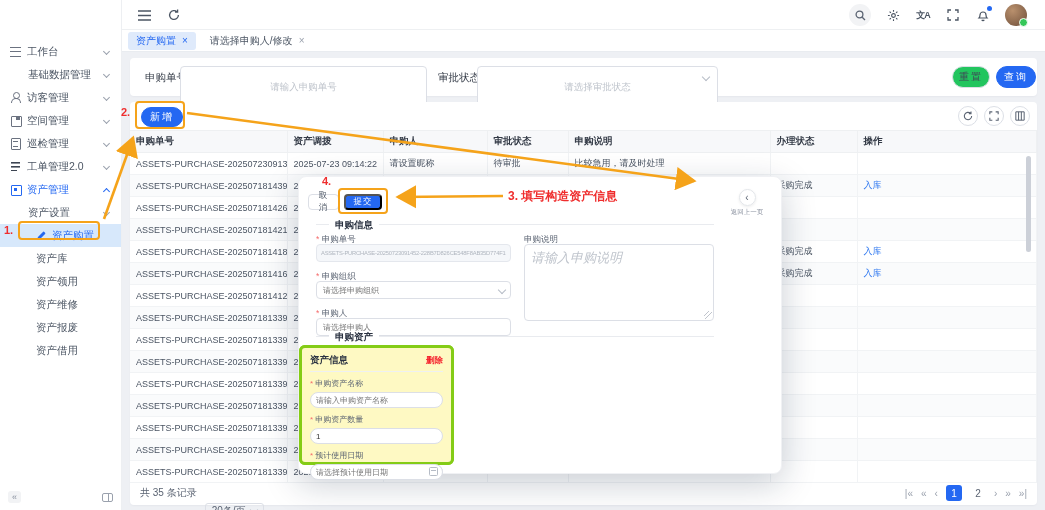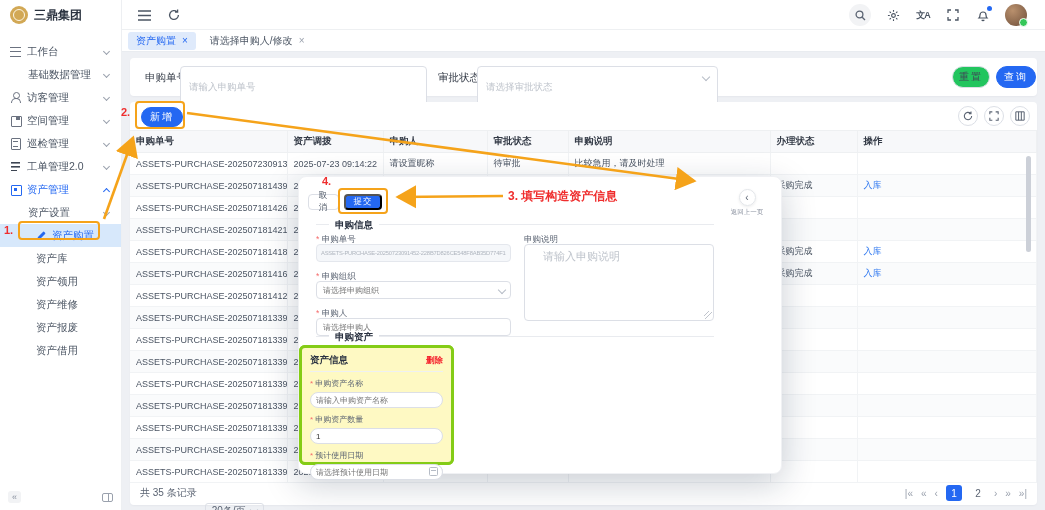--- a/index.html
+++ b/index.html
@@ -57,21 +57,21 @@
   .tabbar{position:absolute;left:122px;top:30px;width:923px;height:22px;background:#fff;border-bottom:1px solid #e9ecf0;display:flex;align-items:center;gap:6px;padding-left:6px;}
   .tab{display:flex;align-items:center;gap:6px;height:18px;padding:0 8px;border-radius:3px;color:#4b5563;cursor:pointer;font-size:10px;}
   .tab .x{color:#9aa1ad;font-size:10px;}
   .tab.on{background:#dfeafb;color:#2468f2;}
   .tab.on .x{color:#2468f2;}
 
   
   .card{position:absolute;background:#fff;border-radius:4px;box-shadow:0 1px 2px rgba(20,30,50,.04);}
   .filter-card{left:130px;top:58px;width:907px;height:38px;}
   .f-label{position:absolute;top:13px;font-size:10.5px;color:#333a46;}
-  .inp{border:1px solid #dcdfe6;border-radius:4px;background:#fff;height:40px;font-size:9.5px;color:#333;padding:13px 8px;}
+  .inp{border:1px solid #dcdfe6;border-radius:4px;background:#fff;height:40px;font-size:9.5px;color:#333;padding:13px 8px;text-align:center;}
   .inp::placeholder,.area::placeholder{color:#bfc4cc;}
   .f-order{left:50px;top:8px;width:247px;position:absolute;}
   .f-status{left:347px;top:8px;width:241px;position:absolute;}
   .sel-caret{position:absolute;width:6px;height:6px;border-right:1.2px solid #b6bcc6;border-bottom:1.2px solid #b6bcc6;transform:rotate(45deg);pointer-events:none;}
   .btn{display:inline-flex;align-items:center;justify-content:center;border-radius:11px;height:22px;font-size:10px;cursor:pointer;border:1px solid #dcdfe6;background:#22c55e;color:#3f4656;letter-spacing:2px;}
   .btn.primary{background:#2468f2;border-color:#2468f2;color:#fff;}
   .btn-reset{position:absolute;left:822px;top:8px;width:38px;}
   .btn-search{position:absolute;left:866px;top:8px;width:40px;}
 
   
@@ -101,21 +101,21 @@
   .m-submit{left:45px;top:17px;width:38px;background:#2468f2;color:#fff;}
   .m-back{position:absolute;right:12px;top:12px;width:44px;text-align:center;cursor:pointer;}
   .m-back .bc{width:17px;height:17px;border:1px solid #e3e6ea;border-radius:50%;margin:0 auto;display:flex;align-items:center;justify-content:center;color:#5a6372;font-size:10px;box-shadow:0 1px 3px rgba(0,0,0,.08);}
   .m-back .bl{font-size:6.5px;color:#8a919f;margin-top:2px;}
   .m-div{position:absolute;left:17px;width:398px;height:1px;background:#e9ebef;}
   .m-div .dv-txt{position:absolute;left:13px;top:-5px;background:#fff;padding:0 6px;font-size:9.5px;font-weight:bold;color:#2a3241;}
   .m-label{position:absolute;font-size:8.5px;color:#5a6372;}
   .req:before{content:"* ";color:#f56c6c;}
   .m-inp{position:absolute;height:18px;border:1px solid #dcdfe6;border-radius:4px;font-size:8px;padding:0 6px;color:#333;width:195px;background:#fff;}
   .m-inp.dis{background:#f5f7fa;border-color:#e4e7ed;color:#b0b6bf;font-size:5.8px;letter-spacing:-.2px;padding:0 4px;}
-  .area{position:absolute;left:225px;top:67px;width:190px;height:77px;border:1px solid #dcdfe6;border-radius:4px;font-size:11px;padding:4px 18px;resize:none;color:#333;}
+  .area{position:absolute;left:225px;top:67px;width:190px;height:77px;border:1px solid #dcdfe6;border-radius:4px;font-size:13px;padding:4px 6px;resize:none;color:#333;font-style:italic;}
   .resize-grip{position:absolute;left:405px;top:134px;width:8px;height:8px;background:
     linear-gradient(135deg,transparent 0 3px,#c0c4cc 3px 4px,transparent 4px 6px,#c0c4cc 6px 7px,transparent 7px);pointer-events:none;}
   .acard{position:absolute;top:168px;height:120px;border:3px solid #84cc16;border-radius:6px;background:#fef9c3;}
   .ac-head{display:flex;justify-content:space-between;align-items:center;padding:6px 8px 4px;}
   .ac-title{font-size:9.5px;font-weight:bold;color:#2a3241;}
   .ac-del{font-size:8.5px;color:#f5222d;font-weight:bold;cursor:pointer;}
   .ac-line{height:1px;background:#eef0f3;margin:0 8px;}
   .ac-label{font-size:8px;color:#5a6372;margin:6px 8px 3px;}
   .ac-inp{position:relative;margin:0 8px;height:16px;border:1px solid #dcdfe6;border-radius:8px;font-size:8px;padding:0 5px;width:calc(100% - 16px);color:#333;}
   .date-wrap{position:relative;margin:0 8px;}
@@ -129,24 +129,20 @@
   .anno-num{position:absolute;color:#ef2d2d;font-weight:bold;font-size:11px;z-index:52;pointer-events:none;}
   .anno-text{position:absolute;color:#ef2d2d;font-weight:bold;font-size:12px;z-index:52;pointer-events:none;}
   svg .oln{stroke:#f5a31a;stroke-width:2.6;fill:none;}
 </style>
 </head>
 <body>
 
 <div class="stage">
 
   <aside class="sidebar">
-    <div class="logo">
-      <span class="logo-badge"></span>
-      <span class="logo-text">三鼎集团</span>
-    </div>
     <nav class="menu">
 
         <div class="mitem lv0">
           <i class="mi ic-menu"></i>
           <span>工作台</span>
           <span class="caret"></span>
         </div>
 
         <div class="mitem lv1">
 

